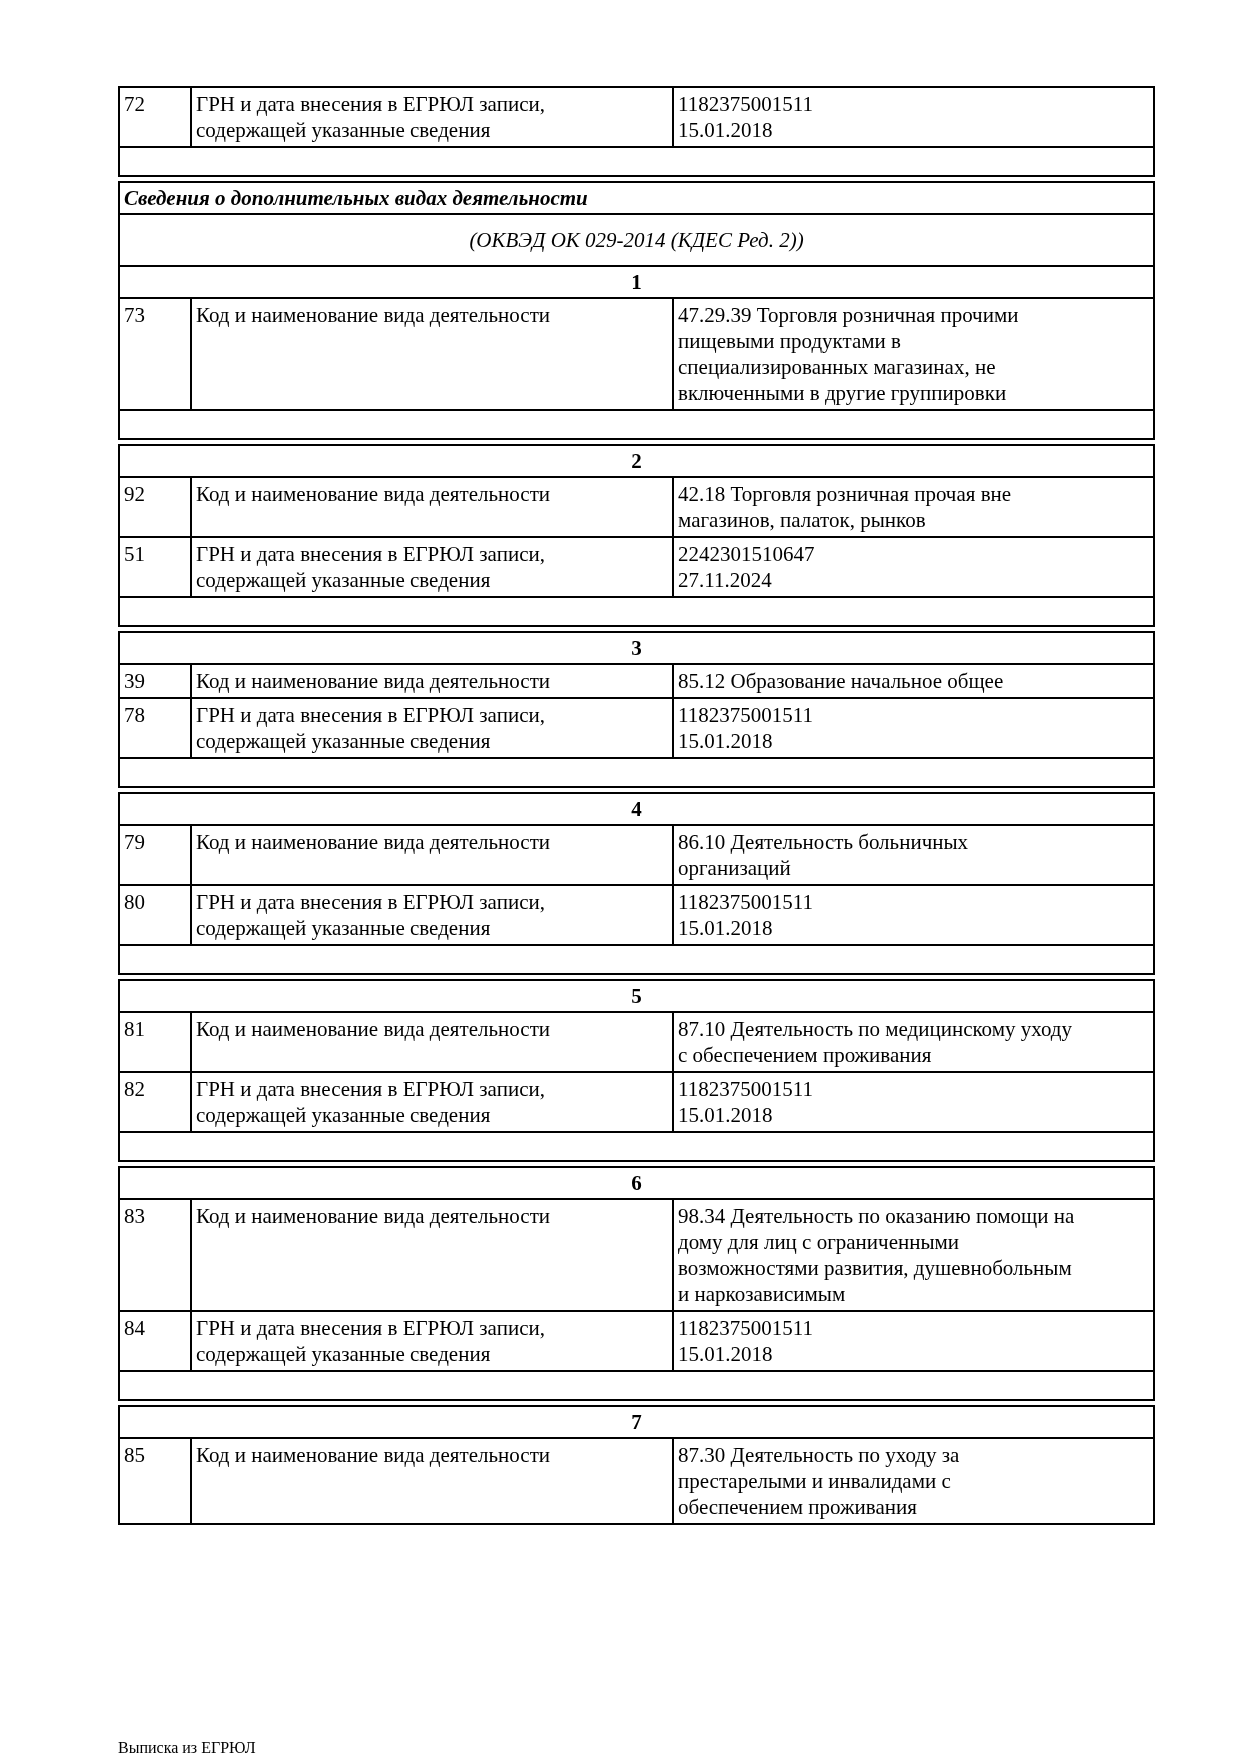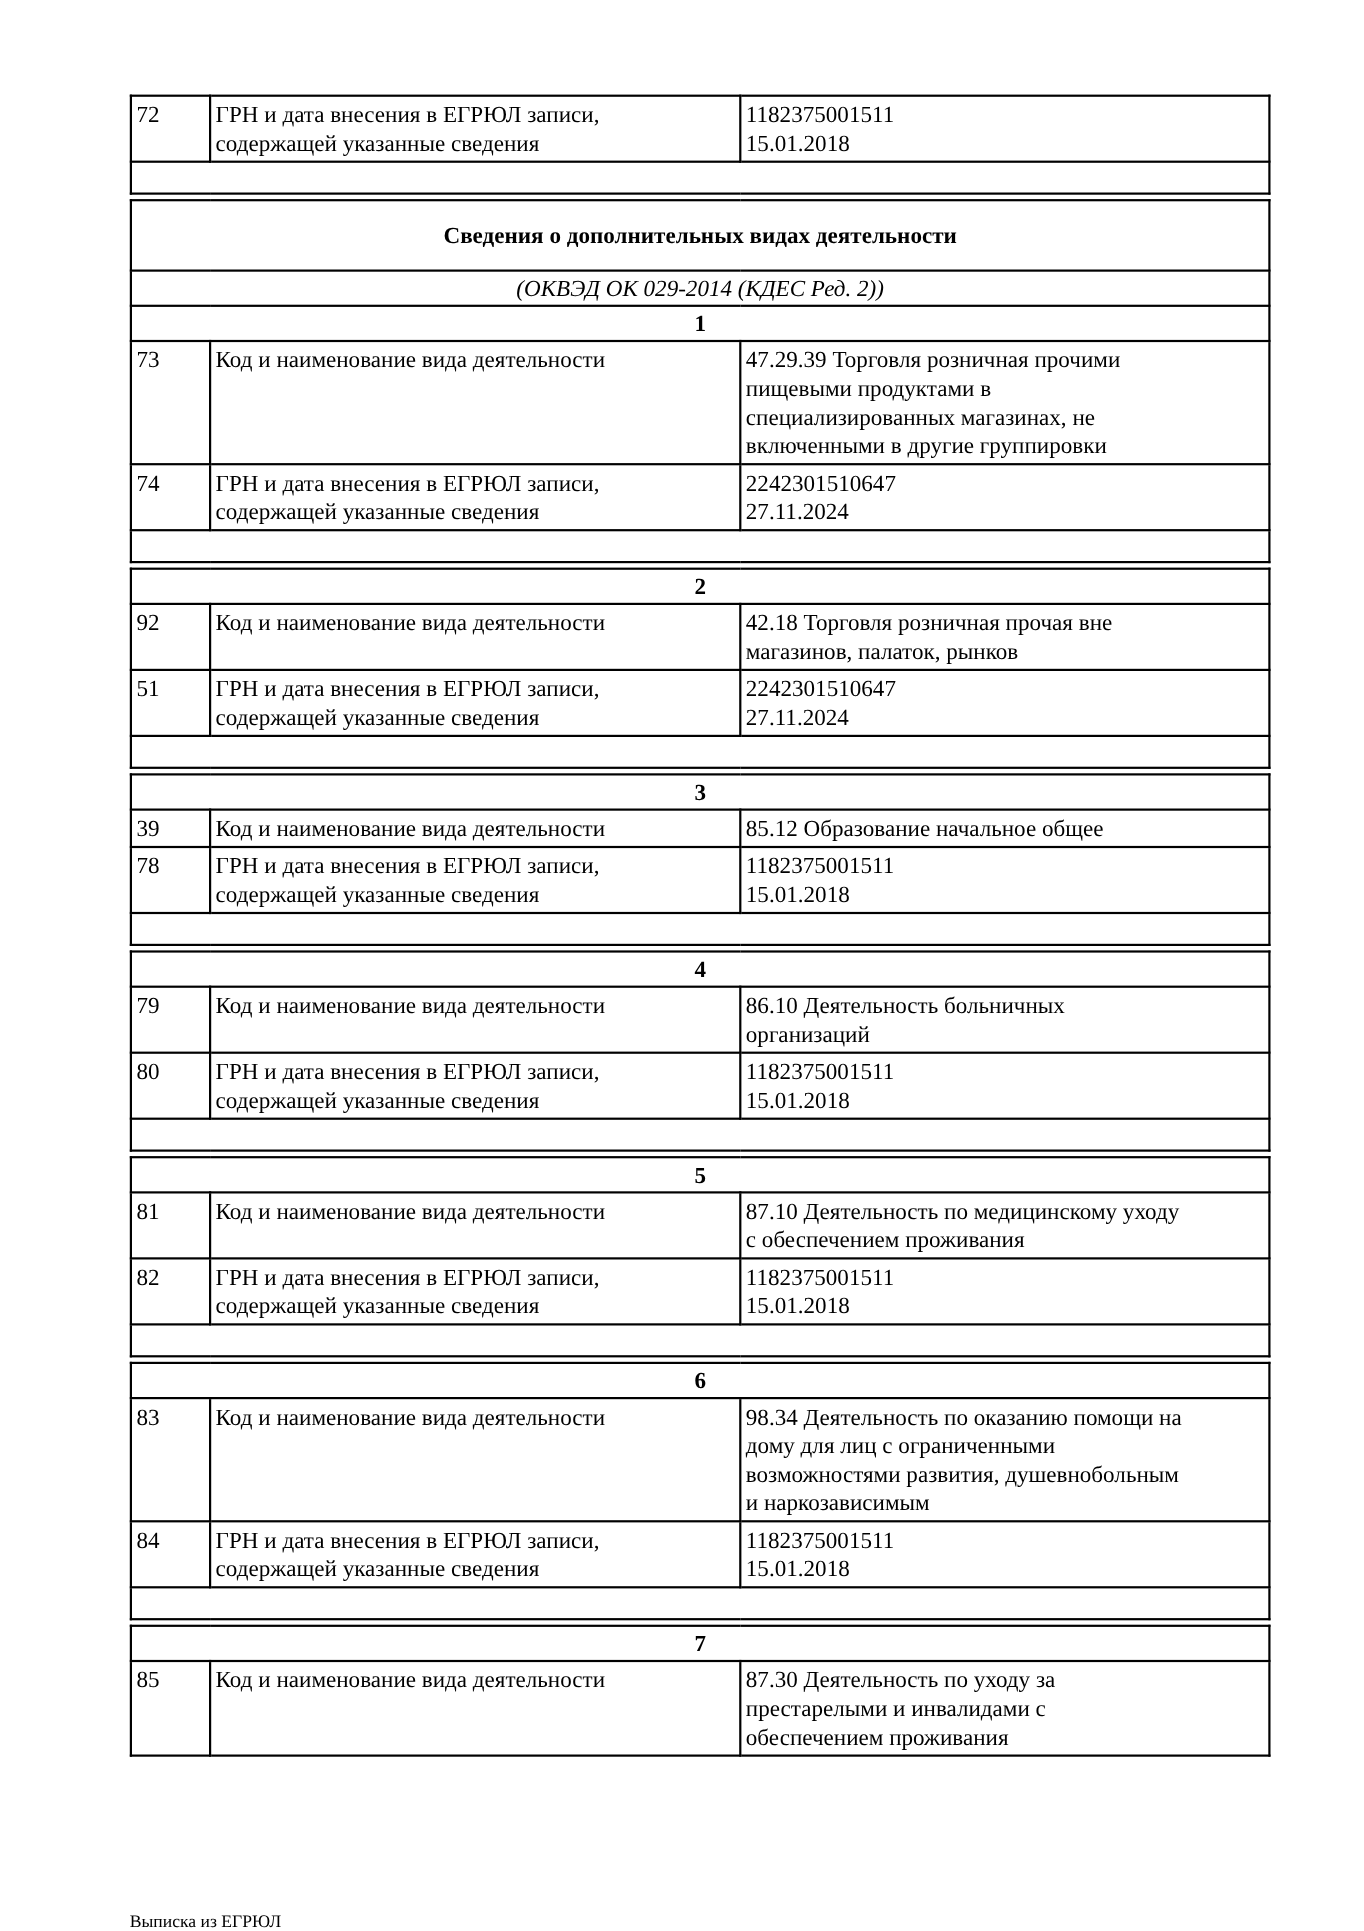--- a/index.html
+++ b/index.html
@@ -38,29 +38,29 @@
     padding: 3px 4px;
     white-space: pre-line;
     overflow: hidden;
   }
   td.c1 {
     text-align: left;
     padding-left: 0;
     padding-right: 0;
   }
   tr.hdr td {
-    text-align: center;
     font-weight: bold;
-    padding: 18px 4px;
+    font-style: italic;
+    padding: 2px 4px;
   }
   tr.sub td {
     text-align: center;
     font-style: italic;
     font-weight: normal;
-    padding: 2px 4px;
+    padding: 12px 4px;
   }
   tr.bnum td {
     text-align: center;
     font-weight: bold;
     padding: 2px 4px;
   }
   tr.spacer td {
     height: 27px;
     padding: 0;
   }
@@ -118,27 +118,20 @@
       <td colspan="3">1</td>
     </tr>
     <tr>
       <td class="c1">73</td>
       <td class="c2">Код и наименование вида деятельности</td>
       <td class="c3">47.29.39 Торговля розничная прочими
 пищевыми продуктами в
 специализированных магазинах, не
 включенными в другие группировки</td>
     </tr>
-    <tr>
-      <td class="c1">74</td>
-      <td class="c2">ГРН и дата внесения в ЕГРЮЛ записи,
-содержащей указанные сведения</td>
-      <td class="c3">2242301510647
-27.11.2024</td>
-    </tr>
     <tr class="spacer">
       <td colspan="3"></td>
     </tr>
   </tbody>
     </table>
 
   <table class="tbl">
     <colgroup>
         <col style="width:72px">
         <col style="width:482px">

